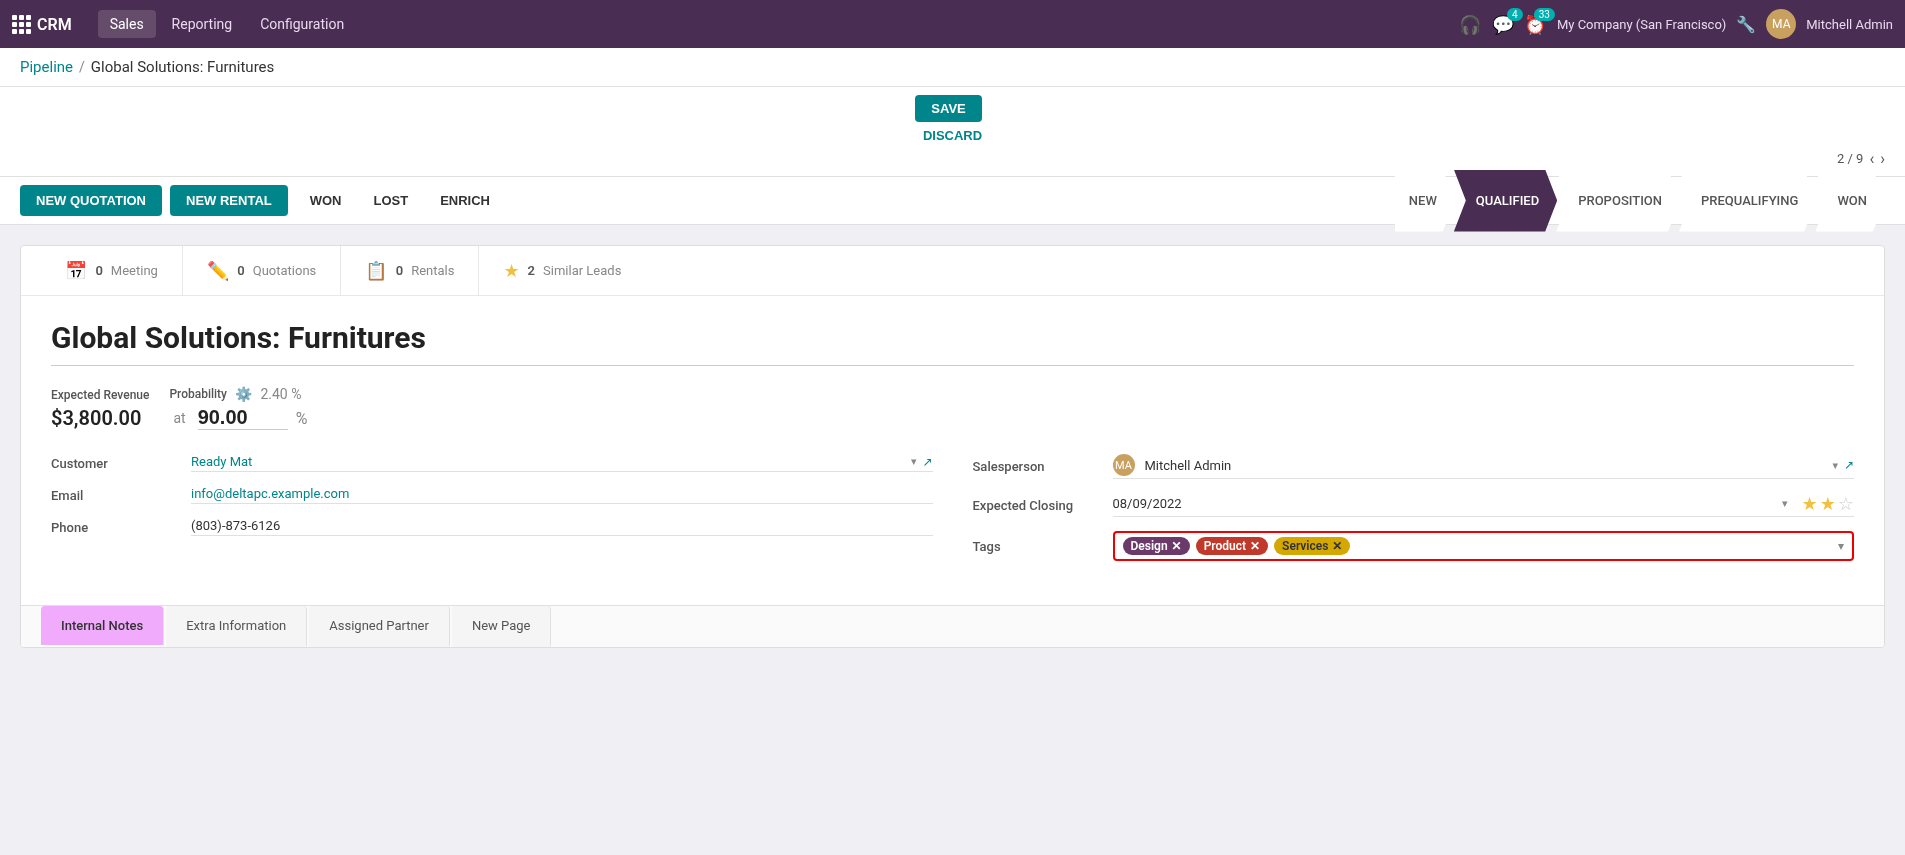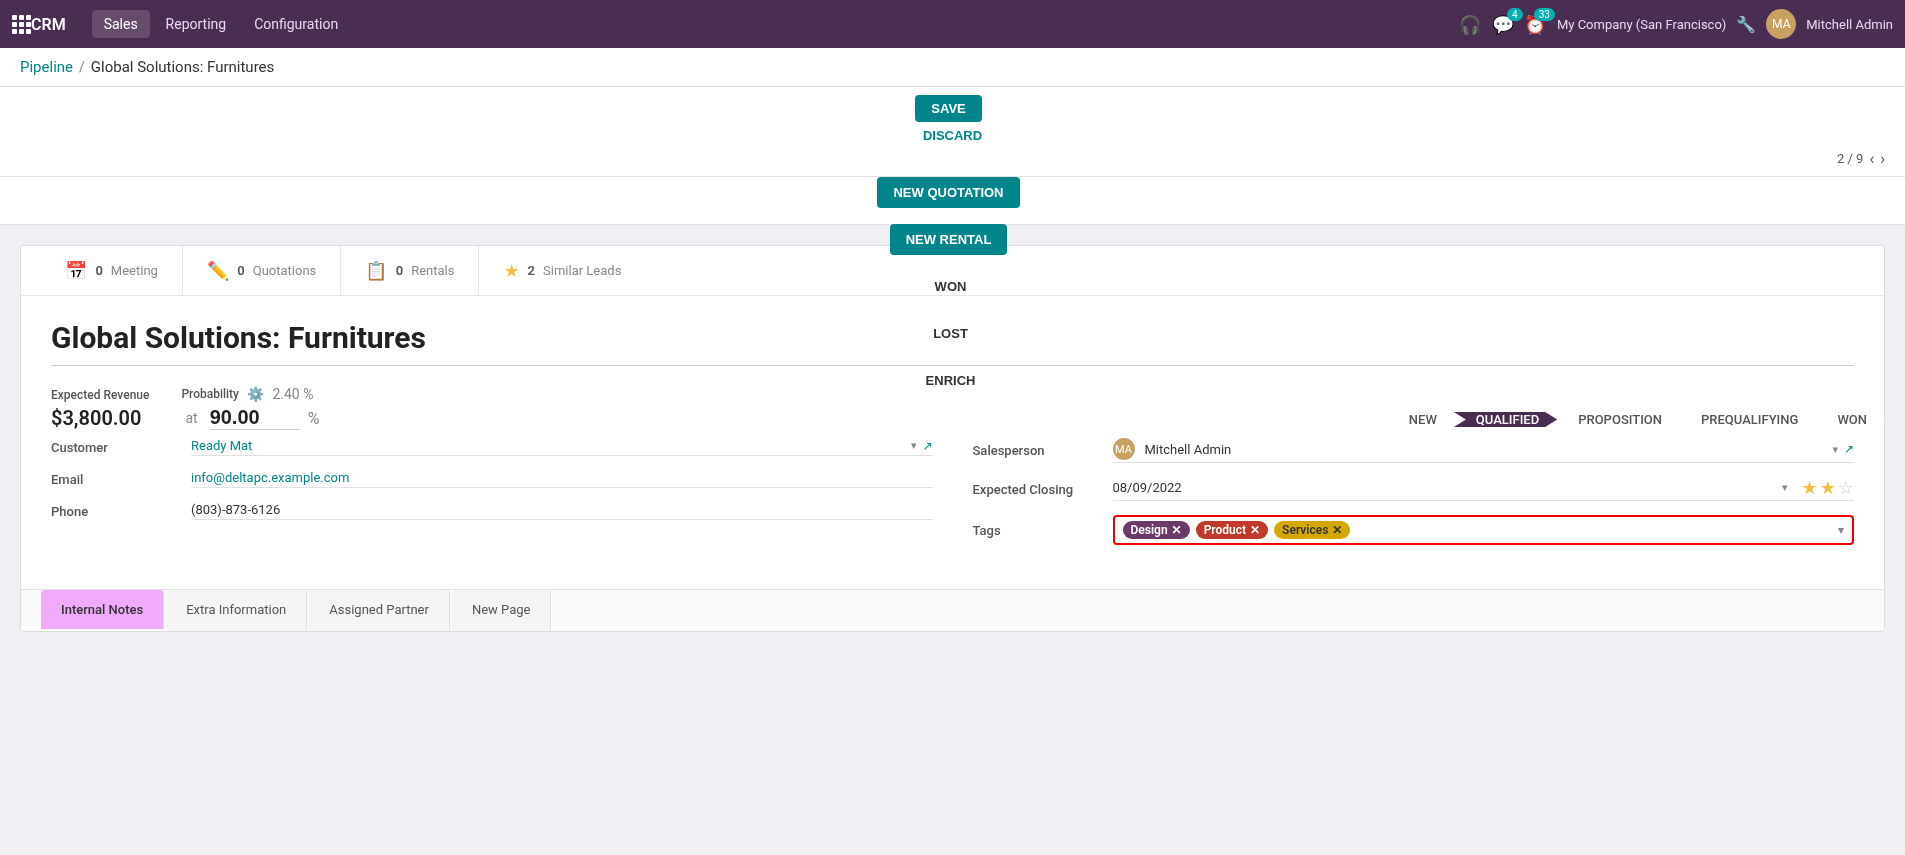--- a/index.html
+++ b/index.html
@@ -8,21 +8,21 @@
     
     .topnav {
       background: #4a2d52;
       display: flex;
       align-items: center;
       height: 48px;
       padding: 0 12px;
       color: #fff;
       gap: 6px;
     }
-    .topnav-logo { display: flex; align-items: center; margin-right: 4px; }
+    .topnav-logo { display: flex; align-items: center; gap: 6px; margin-right: 4px; }
     .grid-icon { display: grid; grid-template-columns: repeat(3,5px); grid-template-rows: repeat(3,5px); gap: 2px; }
     .grid-icon span { background: #fff; border-radius: 1px; display: block; width: 5px; height: 5px; }
     .topnav-appname { font-size: 16px; font-weight: 600; color: #fff; margin-right: 16px; }
     .topnav-menu { display: flex; gap: 4px; }
     .topnav-menu a { color: #e8d8f0; text-decoration: none; padding: 6px 12px; border-radius: 4px; font-size: 14px; }
     .topnav-menu a:hover, .topnav-menu a.active { background: rgba(255,255,255,0.15); color: #fff; }
     .topnav-right { margin-left: auto; display: flex; align-items: center; gap: 10px; }
     .nav-icon-btn { position: relative; cursor: pointer; color: #e8d8f0; display: flex; align-items: center; }
     .badge { background: #00b0b0; color: #fff; border-radius: 10px; font-size: 10px; padding: 1px 5px; position: absolute; top: -6px; right: -8px; }
     .company-name { color: #e8d8f0; font-size: 13px; }
@@ -73,24 +73,23 @@
     }
     .pagination { margin-left: auto; display: flex; align-items: center; gap: 6px; color: #555; font-size: 13px; }
     .pag-arrow { cursor: pointer; color: #555; font-size: 16px; }
 
     
     .status-bar {
       background: #fff;
       padding: 0 20px;
       display: flex;
       align-items: center;
-      gap: 16px;
+      gap: 0;
       border-bottom: 1px solid #e0e0e0;
       height: 48px;
-      flex-direction: column;
     }
     .btn-action {
       background: #00868a;
       color: #fff;
       border: none;
       padding: 8px 16px;
       border-radius: 4px;
       font-size: 13px;
       font-weight: 600;
       cursor: pointer;
@@ -159,21 +158,21 @@
     }
     .stat-item:last-child { border-right: none; }
     .stat-icon { font-size: 18px; color: #888; }
     .stat-number { font-weight: 600; }
     .stat-label { color: #888; }
     .star-icon { color: #f0c040; font-size: 18px; }
 
     
     .form-body { padding: 24px 30px; }
     .deal-title { font-size: 30px; font-weight: 700; color: #222; margin-bottom: 20px; border-bottom: 1px solid #ccc; padding-bottom: 10px; }
-    .revenue-row { display: flex; align-items: flex-end; gap: 32px; margin-bottom: 8px; }
+    .revenue-row { display: flex; align-items: flex-end; gap: 20px; margin-bottom: 24px; }
     .field-group { display: flex; flex-direction: column; gap: 4px; }
     .field-label { font-size: 12px; color: #555; font-weight: 500; }
     .field-value { font-size: 20px; font-weight: 600; color: #222; }
     .prob-row { display: flex; align-items: center; gap: 8px; }
     .prob-gear { color: #00868a; cursor: pointer; }
     .prob-pct { font-size: 14px; color: #888; }
     .at-label { color: #888; font-size: 14px; margin: 0 4px; }
     .prob-input { font-size: 20px; font-weight: 600; color: #222; border: none; border-bottom: 1px solid #ccc; width: 100px; }
     .pct-symbol { color: #888; font-size: 16px; }
 

